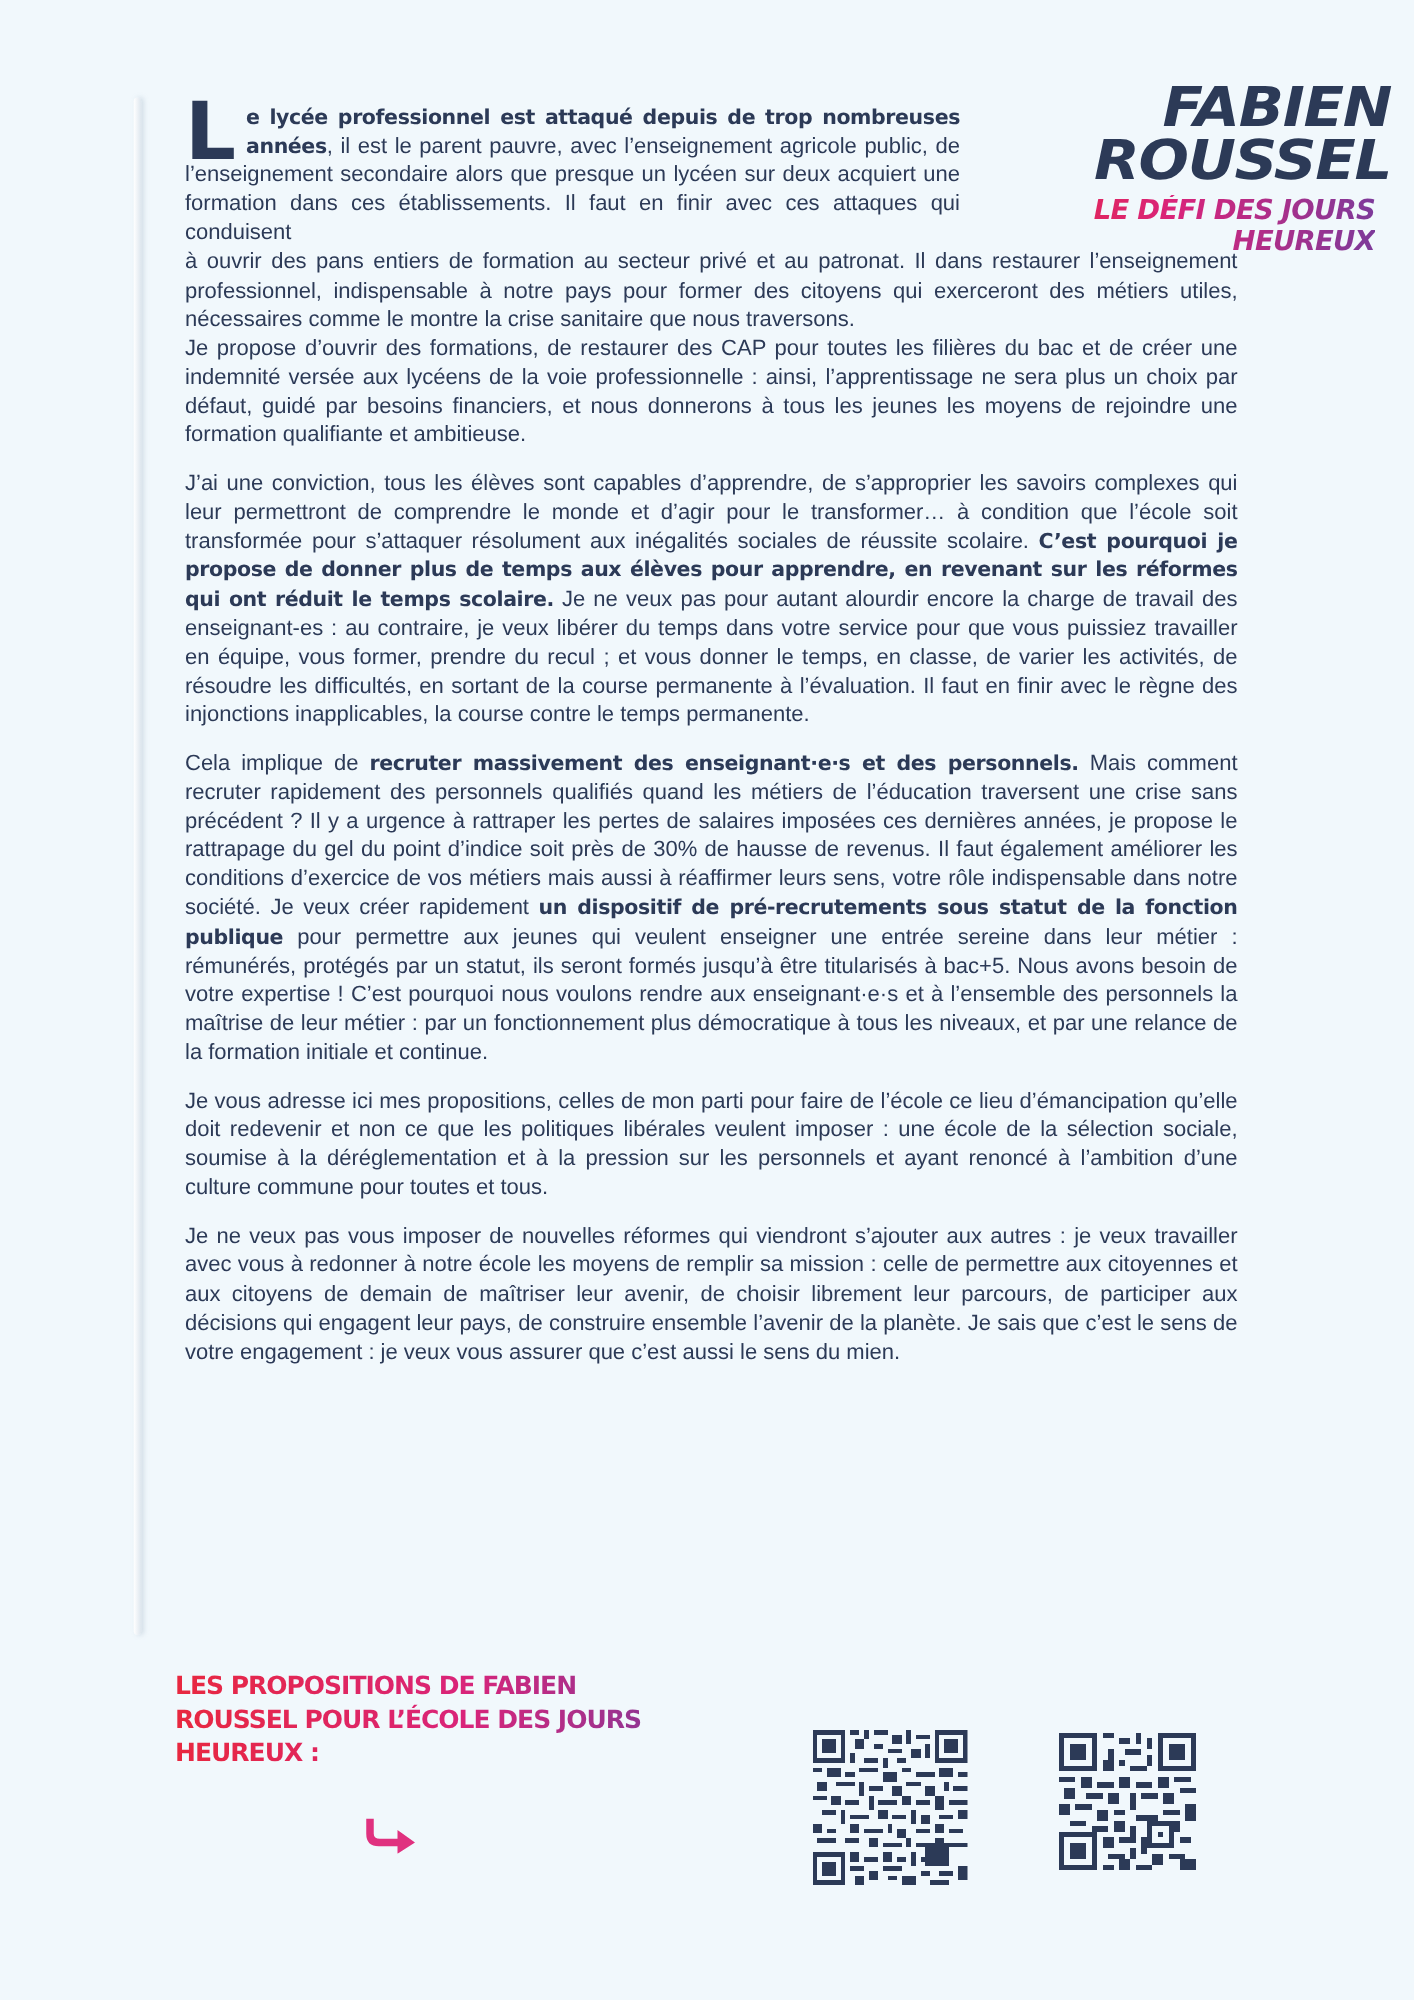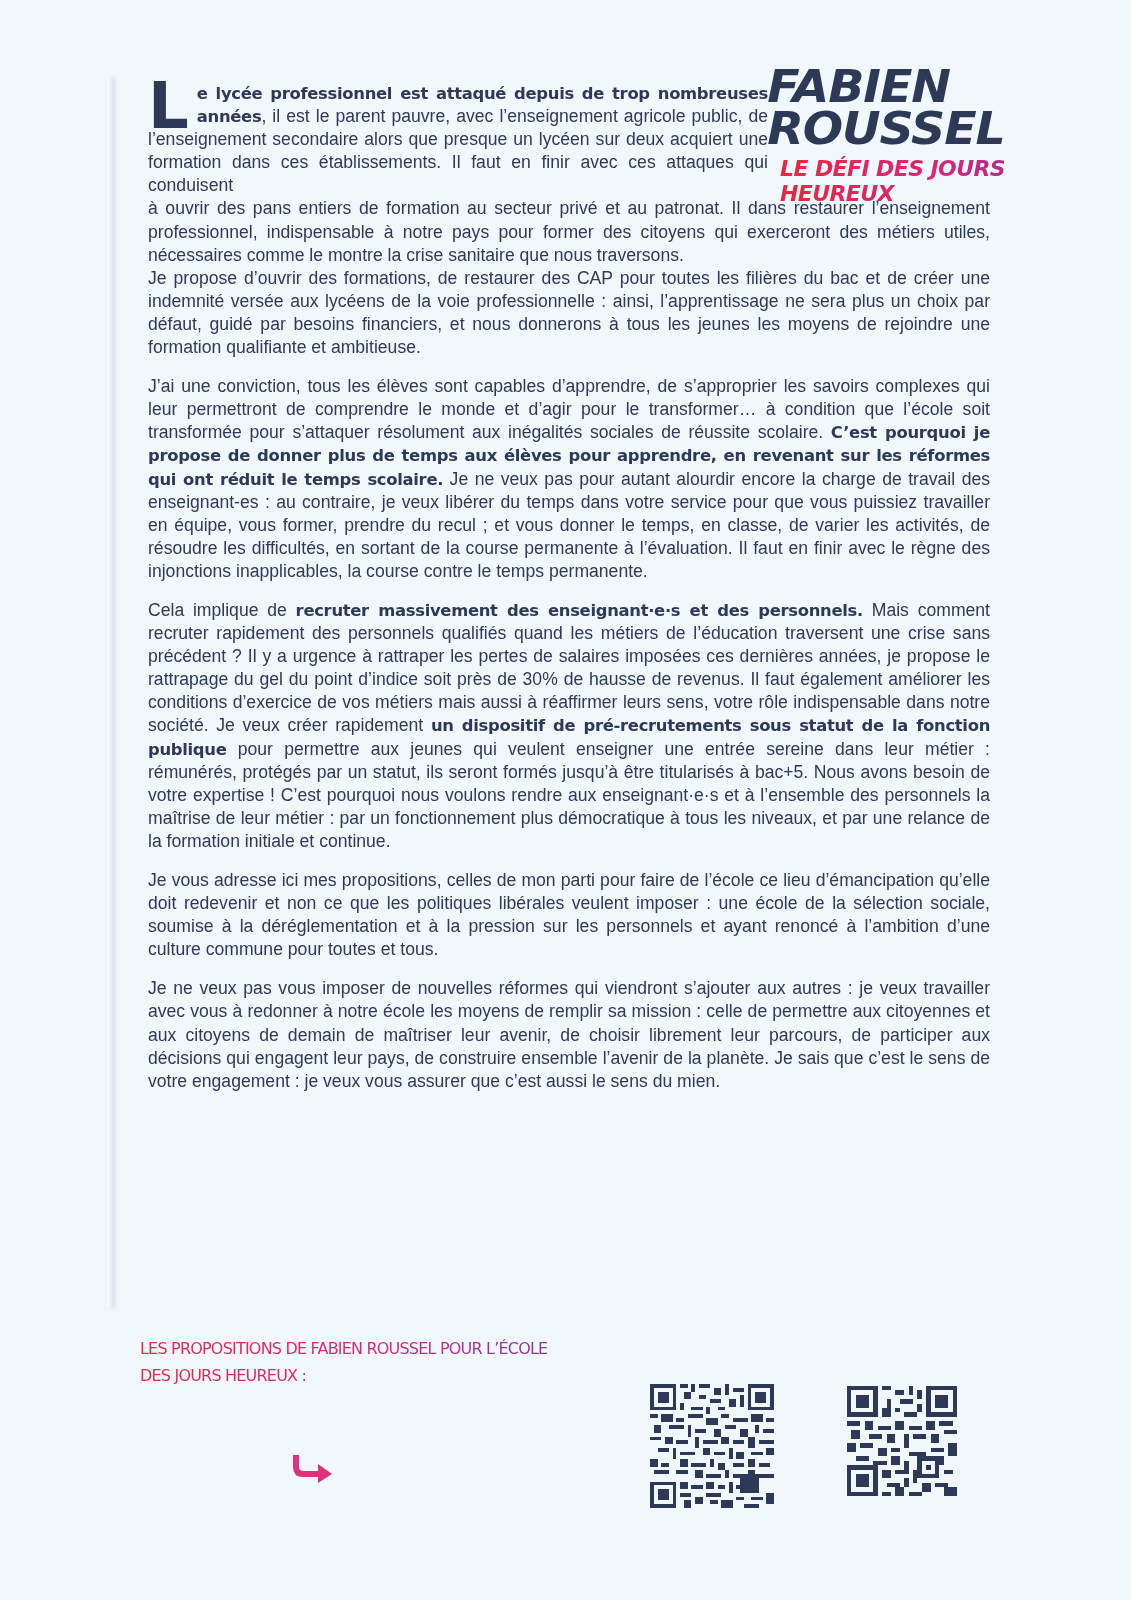--- a/index.html
+++ b/index.html
@@ -11,21 +11,21 @@
     font-family: "DejaVu Sans", sans-serif;
     color: #2c3a57;
   }
   .left-bar {
     position: absolute; left: 107px; top: 78px; width: 6px; height: 1230px;
     background: linear-gradient(to right, #ffffff, #dde6ee);
     box-shadow: 2px 0 4px rgba(150,170,190,0.35);
     border-radius: 3px;
   }
   .logo {
-    position: absolute; left: 780px; top: 66px; width: 320px; text-align: left;
+    position: absolute; left: 780px; top: 66px; width: 320px; text-align: right;
   }
   .logo .name {
     font-family: "DejaVu Sans", sans-serif; font-weight: 900; font-style: italic;
     font-size: 44px; line-height: 42px; color: #2c3a57; letter-spacing: -1px;
     transform: scaleX(1.08); display: block;
   }
   .logo .tagline {
     margin-top: 6px;
     font-family: "DejaVu Sans", sans-serif; font-weight: bold; font-style: italic;
     font-size: 22px; letter-spacing: -0.6px;
@@ -42,21 +42,21 @@
   .text-col p.tight { margin-bottom: 0; }
   .first-block { width: 620px; }
   .dropcap {
     float: left; font-family: "DejaVu Sans", sans-serif; font-weight: 900;
     font-size: 64px; line-height: 44px; height: 44px; margin: 2px 8px 0 0;
     color: #2c3a57;
   }
   b, .bold { font-family: "DejaVu Sans", sans-serif; font-weight: bold; font-size: 16.4px; letter-spacing: -0.3px; }
   .cta {
     position: absolute; left: 140px; top: 1335px; width: 420px;
-    font-family: "DejaVu Sans", sans-serif; font-weight: 400; font-size: 16px;
+    font-family: "DejaVu Sans", sans-serif; font-weight: 700; font-size: 20px;
     line-height: 27px; letter-spacing: -0.8px;
     background: linear-gradient(to right, #e8283f, #d9247a 55%, #7d3a9a);
     -webkit-background-clip: text; background-clip: text; color: transparent;
   }
   .arrow { position: absolute; left: 290px; top: 1453px; width: 44px; height: 30px; }
   .qr { position: absolute; background: #f1f8fc; }
   .qr1 { left: 650px; top: 1384px; width: 124px; height: 124px; }
   .qr2 { left: 847px; top: 1386px; width: 110px; height: 110px; }
 </style>
 </head>

